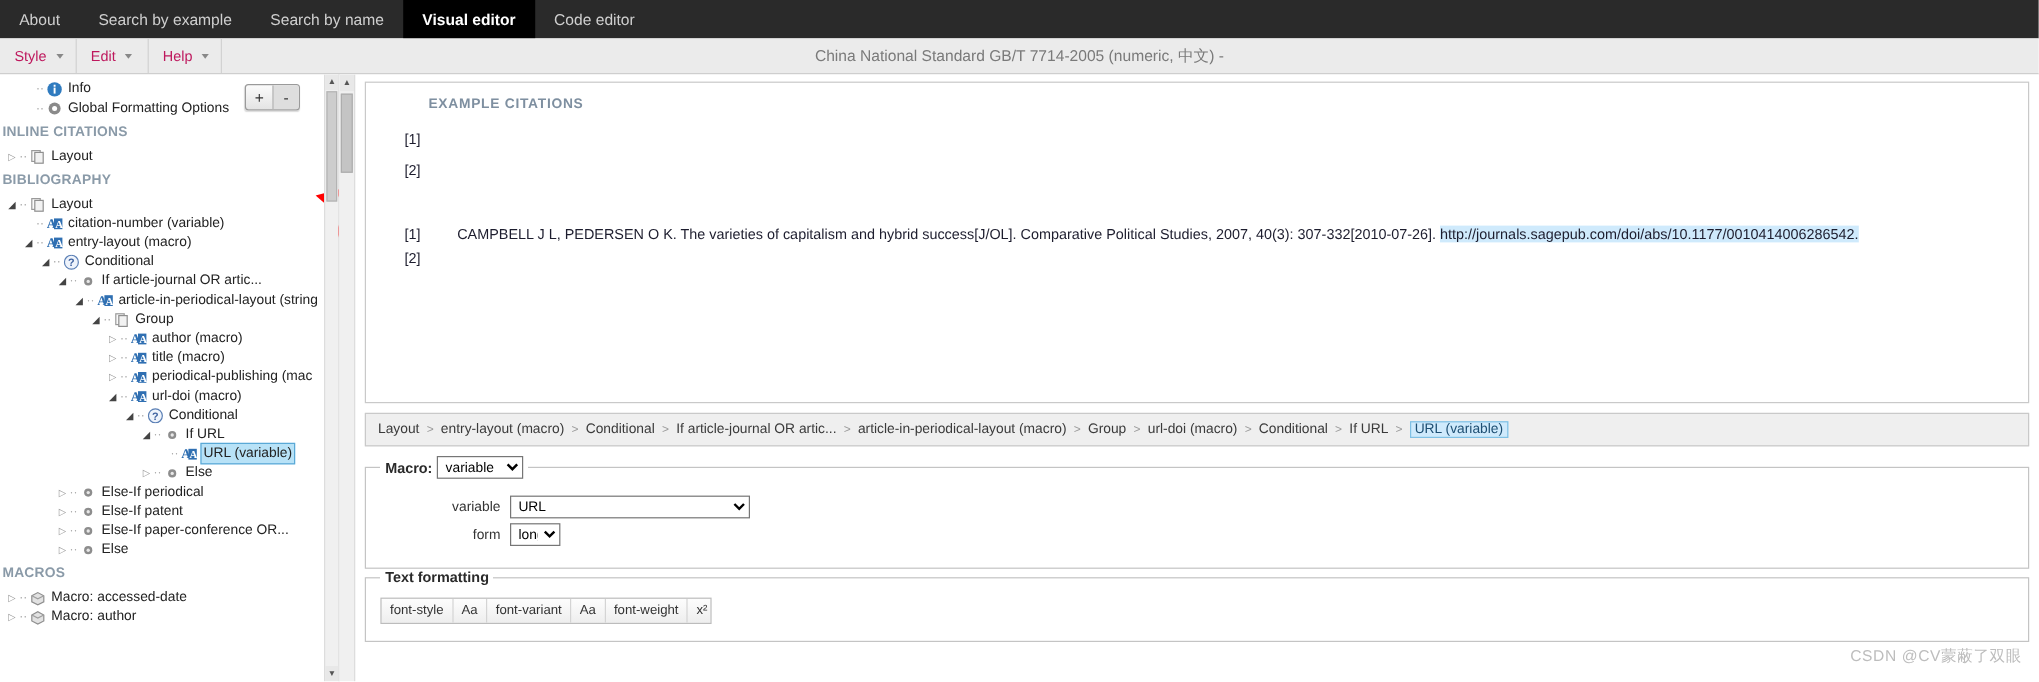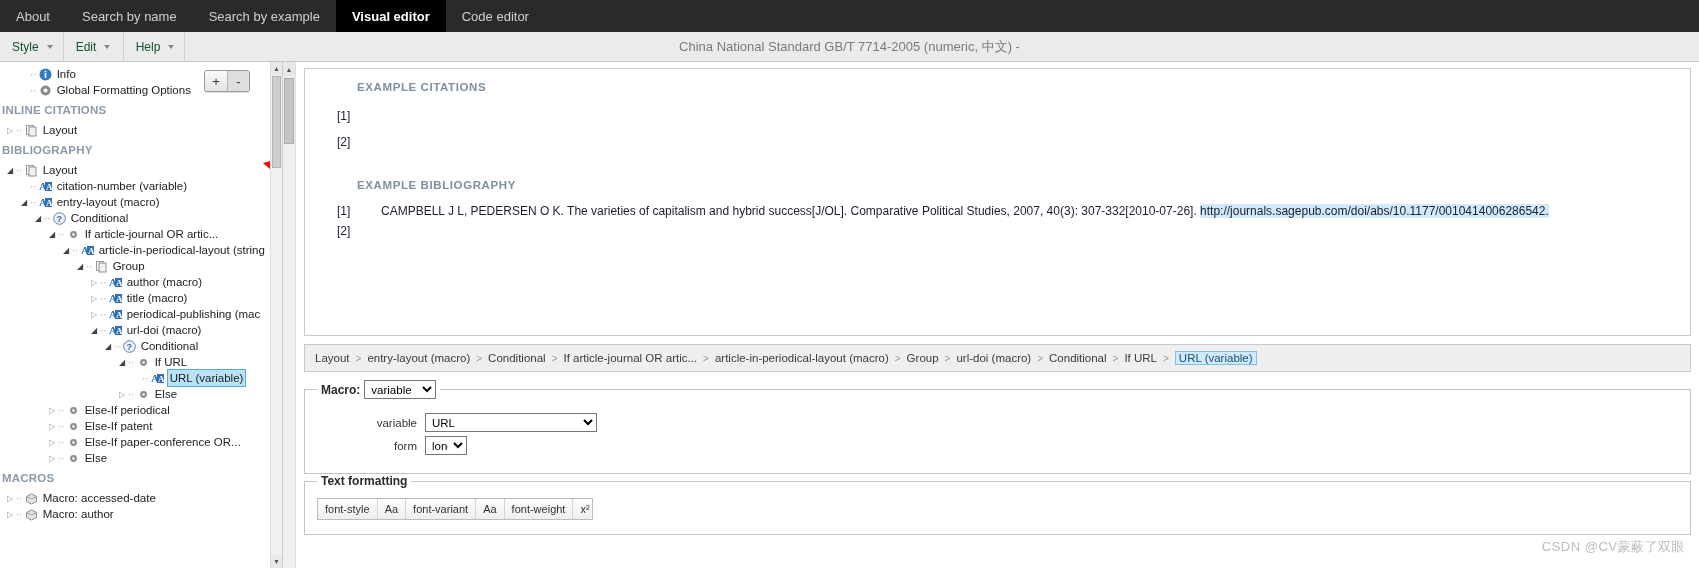--- a/index.html
+++ b/index.html
@@ -38,21 +38,21 @@
     background: #ebebeb;
     border-bottom: 1px solid #c8c8c8;
     display: flex;
     align-items: stretch;
     position: relative;
   }
   .menu-item {
     display: flex; align-items: center;
     padding: 0 10px 0 12px;
     font-size: 12px;
-    color: #14532d;
+    color: #be185d;
     border-right: 1px solid #d2d2d2;
     min-width: 60px;
     gap: 8px;
   }
   .caret-down {
     width: 0; height: 0;
     border-left: 3px solid transparent;
     border-right: 3px solid transparent;
     border-top: 4px solid #888;
   }
@@ -251,21 +251,21 @@
   }
   .fieldrow .flabel { width: 52px; text-align:right; }
   select.sel {
     font-family: "Liberation Sans", sans-serif;
     font-size: 11.5px;
     border: 1px solid #767676;
     background: #fff;
     height: 19px;
     padding: 0 2px;
   }
-  select.wide { width: 172px; }
+  select.wide { width: 200px; }
   select.small { width: 42px; }
   select.tiny { width: 72px; }
   .tf-box { margin-top: 12px; }
   .fmt-toolbar {
     display:flex; border:1px solid #bcbcbc; width: 276px; height: 22px;
     background: linear-gradient(#fdfdfd,#eeeeee);
     overflow:hidden;
   }
   .fmt-btn {
     display:flex; align-items:center; justify-content:center;
@@ -281,22 +281,22 @@
     color: #bdbdbd;
     letter-spacing: .5px;
     margin-left: 20px;
   }
 </style>
 </head>
 <body>
 
 <div class="topnav">
   <div class="topnav-item">About</div>
+  <div class="topnav-item">Search by example</div>
   <div class="topnav-item">Search by name</div>
-  <div class="topnav-item">Search by example</div>
   <div class="topnav-item active">Visual editor</div>
   <div class="topnav-item">Code editor</div>
 </div>
 
 <div class="menubar">
   <div class="menu-item">
     <span>Style</span>
     <span class="caret-down"></span>
   </div>
   <div class="menu-item">
@@ -624,21 +624,20 @@
         <div class="thumb"></div>
       </div>
 
       <div class="rightcontent">
 
         <div class="preview">
           <div class="prev-head">EXAMPLE CITATIONS</div>
           <div class="cit-line">[1]</div>
           <div class="cit-line">[2]</div>
           <div class="spacer-prev"></div>
-          <div class="prev-head">EXAMPLE BIBLIOGRAPHY</div>
           <div class="bib-block">
             <div class="bib-row">
               <span class="bib-num">[1]</span>
               <span><span>CAMPBELL J L, PEDERSEN O K. The varieties of capitalism and hybrid success[J/OL]. Comparative Political Studies, 2007, 40(3): 307-332[2010-07-26]. </span><span class="bib-url">http://journals.sagepub.com/doi/abs/10.1177/0010414006286542.</span></span>
             </div>
             <div class="bib-row">
               <span class="bib-num">[2]</span>
             </div>
           </div>
         </div>

